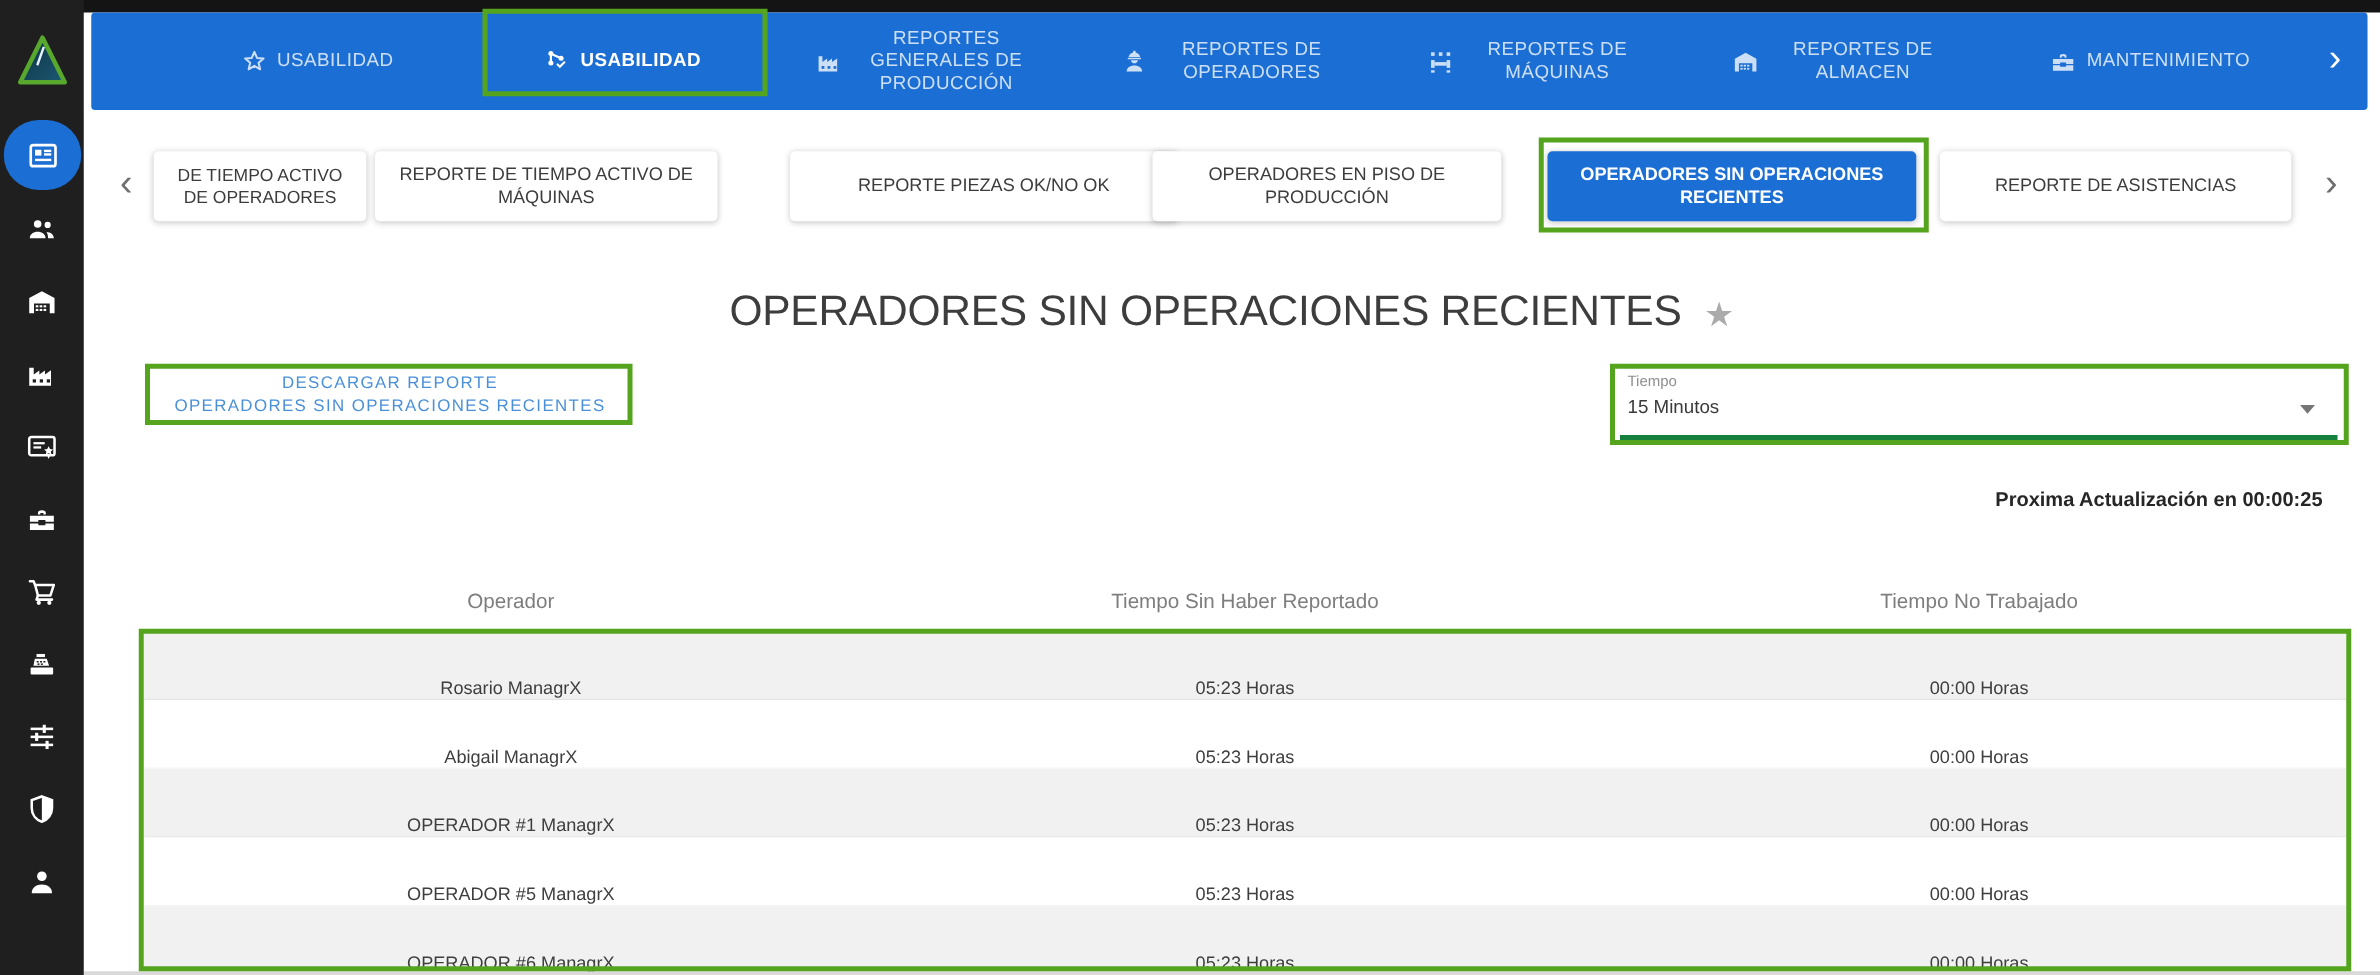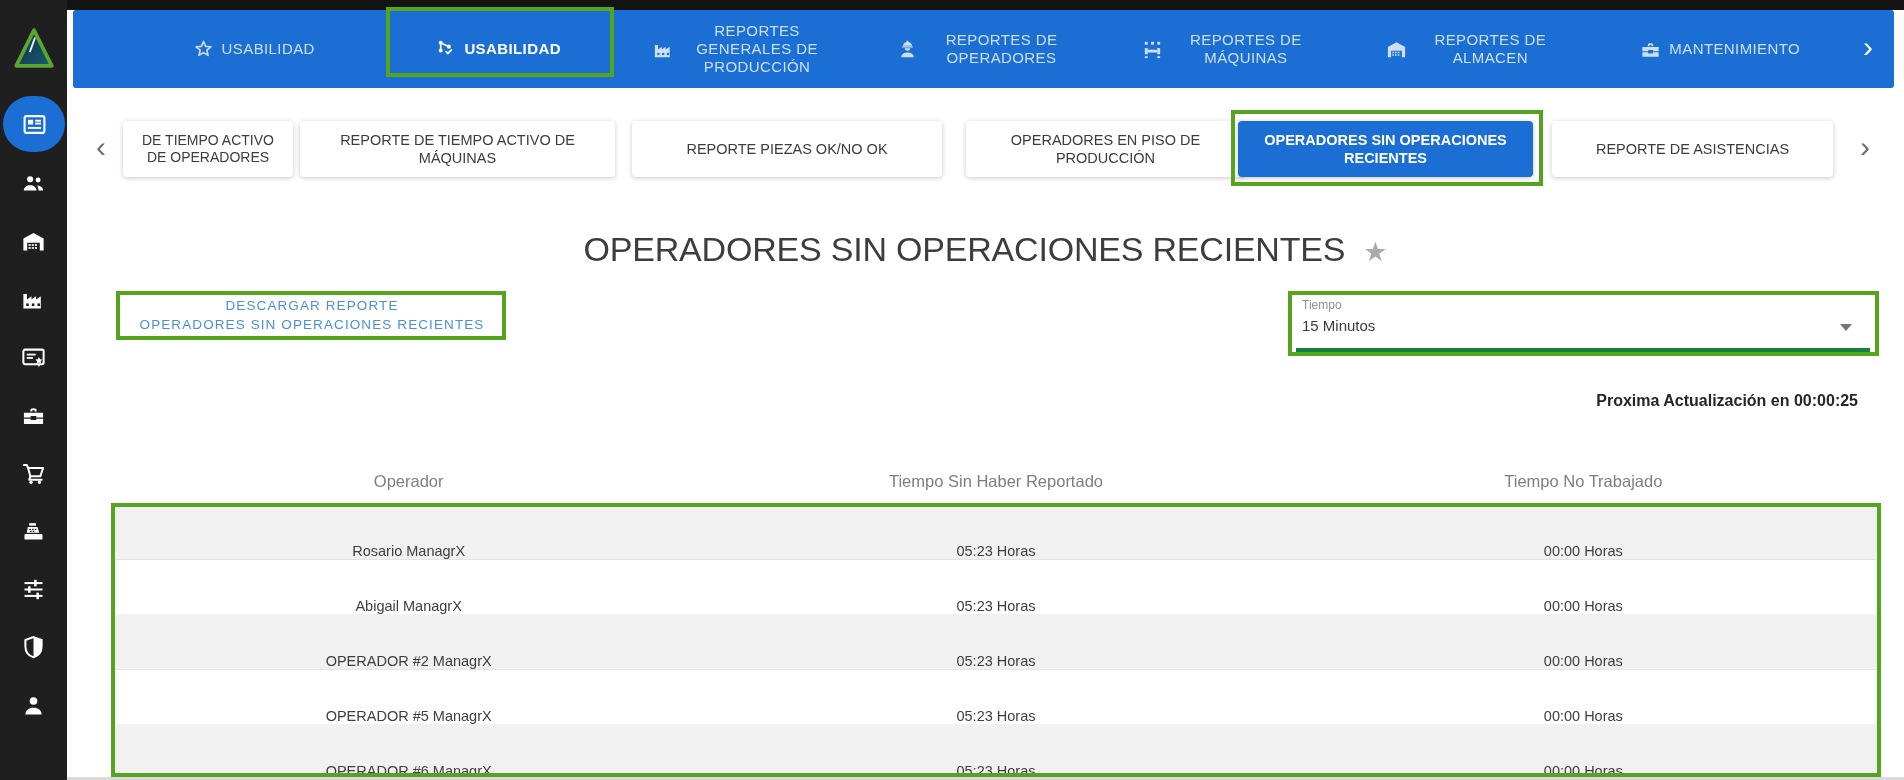--- a/index.html
+++ b/index.html
@@ -319,27 +319,27 @@
   </div>
 </div>
 
 <div class="rt-chevron" style="left:96px;top:132px;">
   <span>‹</span>
 </div>
 
 <div class="rt-card" style="left:123px;width:170px;padding:4px 8px;font-size:14px;">
   <span>DE TIEMPO ACTIVO DE OPERADORES</span>
 </div>
-<div class="rt-card" style="left:300px;width:315px;justify-content:flex-end;">
+<div class="rt-card" style="left:300px;width:274px;justify-content:flex-end;">
   <span>REPORTE DE TIEMPO ACTIVO DE MÁQUINAS</span>
 </div>
 <div class="rt-card" style="left:632px;width:310px;">
   <span>REPORTE PIEZAS OK/NO OK</span>
 </div>
-<div class="rt-card" style="left:966px;width:279px;">
+<div class="rt-card" style="left:922px;width:279px;">
   <span>OPERADORES EN PISO DE PRODUCCIÓN</span>
 </div>
 <div class="rt-card active" style="left:1238px;width:295px;">
   <span>OPERADORES SIN OPERACIONES RECIENTES</span>
 </div>
 <div class="rt-card" style="left:1552px;width:281px;">
   <span>REPORTE DE ASISTENCIAS</span>
 </div>
 
 <div class="rt-chevron" style="left:1860px;top:132px;">
@@ -375,21 +375,21 @@
     <div class="col">Rosario ManagrX</div>
     <div class="col">05:23 Horas</div>
     <div class="col">00:00 Horas</div>
   </div>
   <div class="tbl-row">
     <div class="col">Abigail ManagrX</div>
     <div class="col">05:23 Horas</div>
     <div class="col">00:00 Horas</div>
   </div>
   <div class="tbl-row">
-    <div class="col">OPERADOR #2 ManagrX</div>
+    <div class="col">OPERADOR #1 ManagrX</div>
     <div class="col">05:23 Horas</div>
     <div class="col">00:00 Horas</div>
   </div>
   <div class="tbl-row">
     <div class="col">OPERADOR #5 ManagrX</div>
     <div class="col">05:23 Horas</div>
     <div class="col">00:00 Horas</div>
   </div>
   <div class="tbl-row">
     <div class="col">OPERADOR #6 ManagrX</div>

